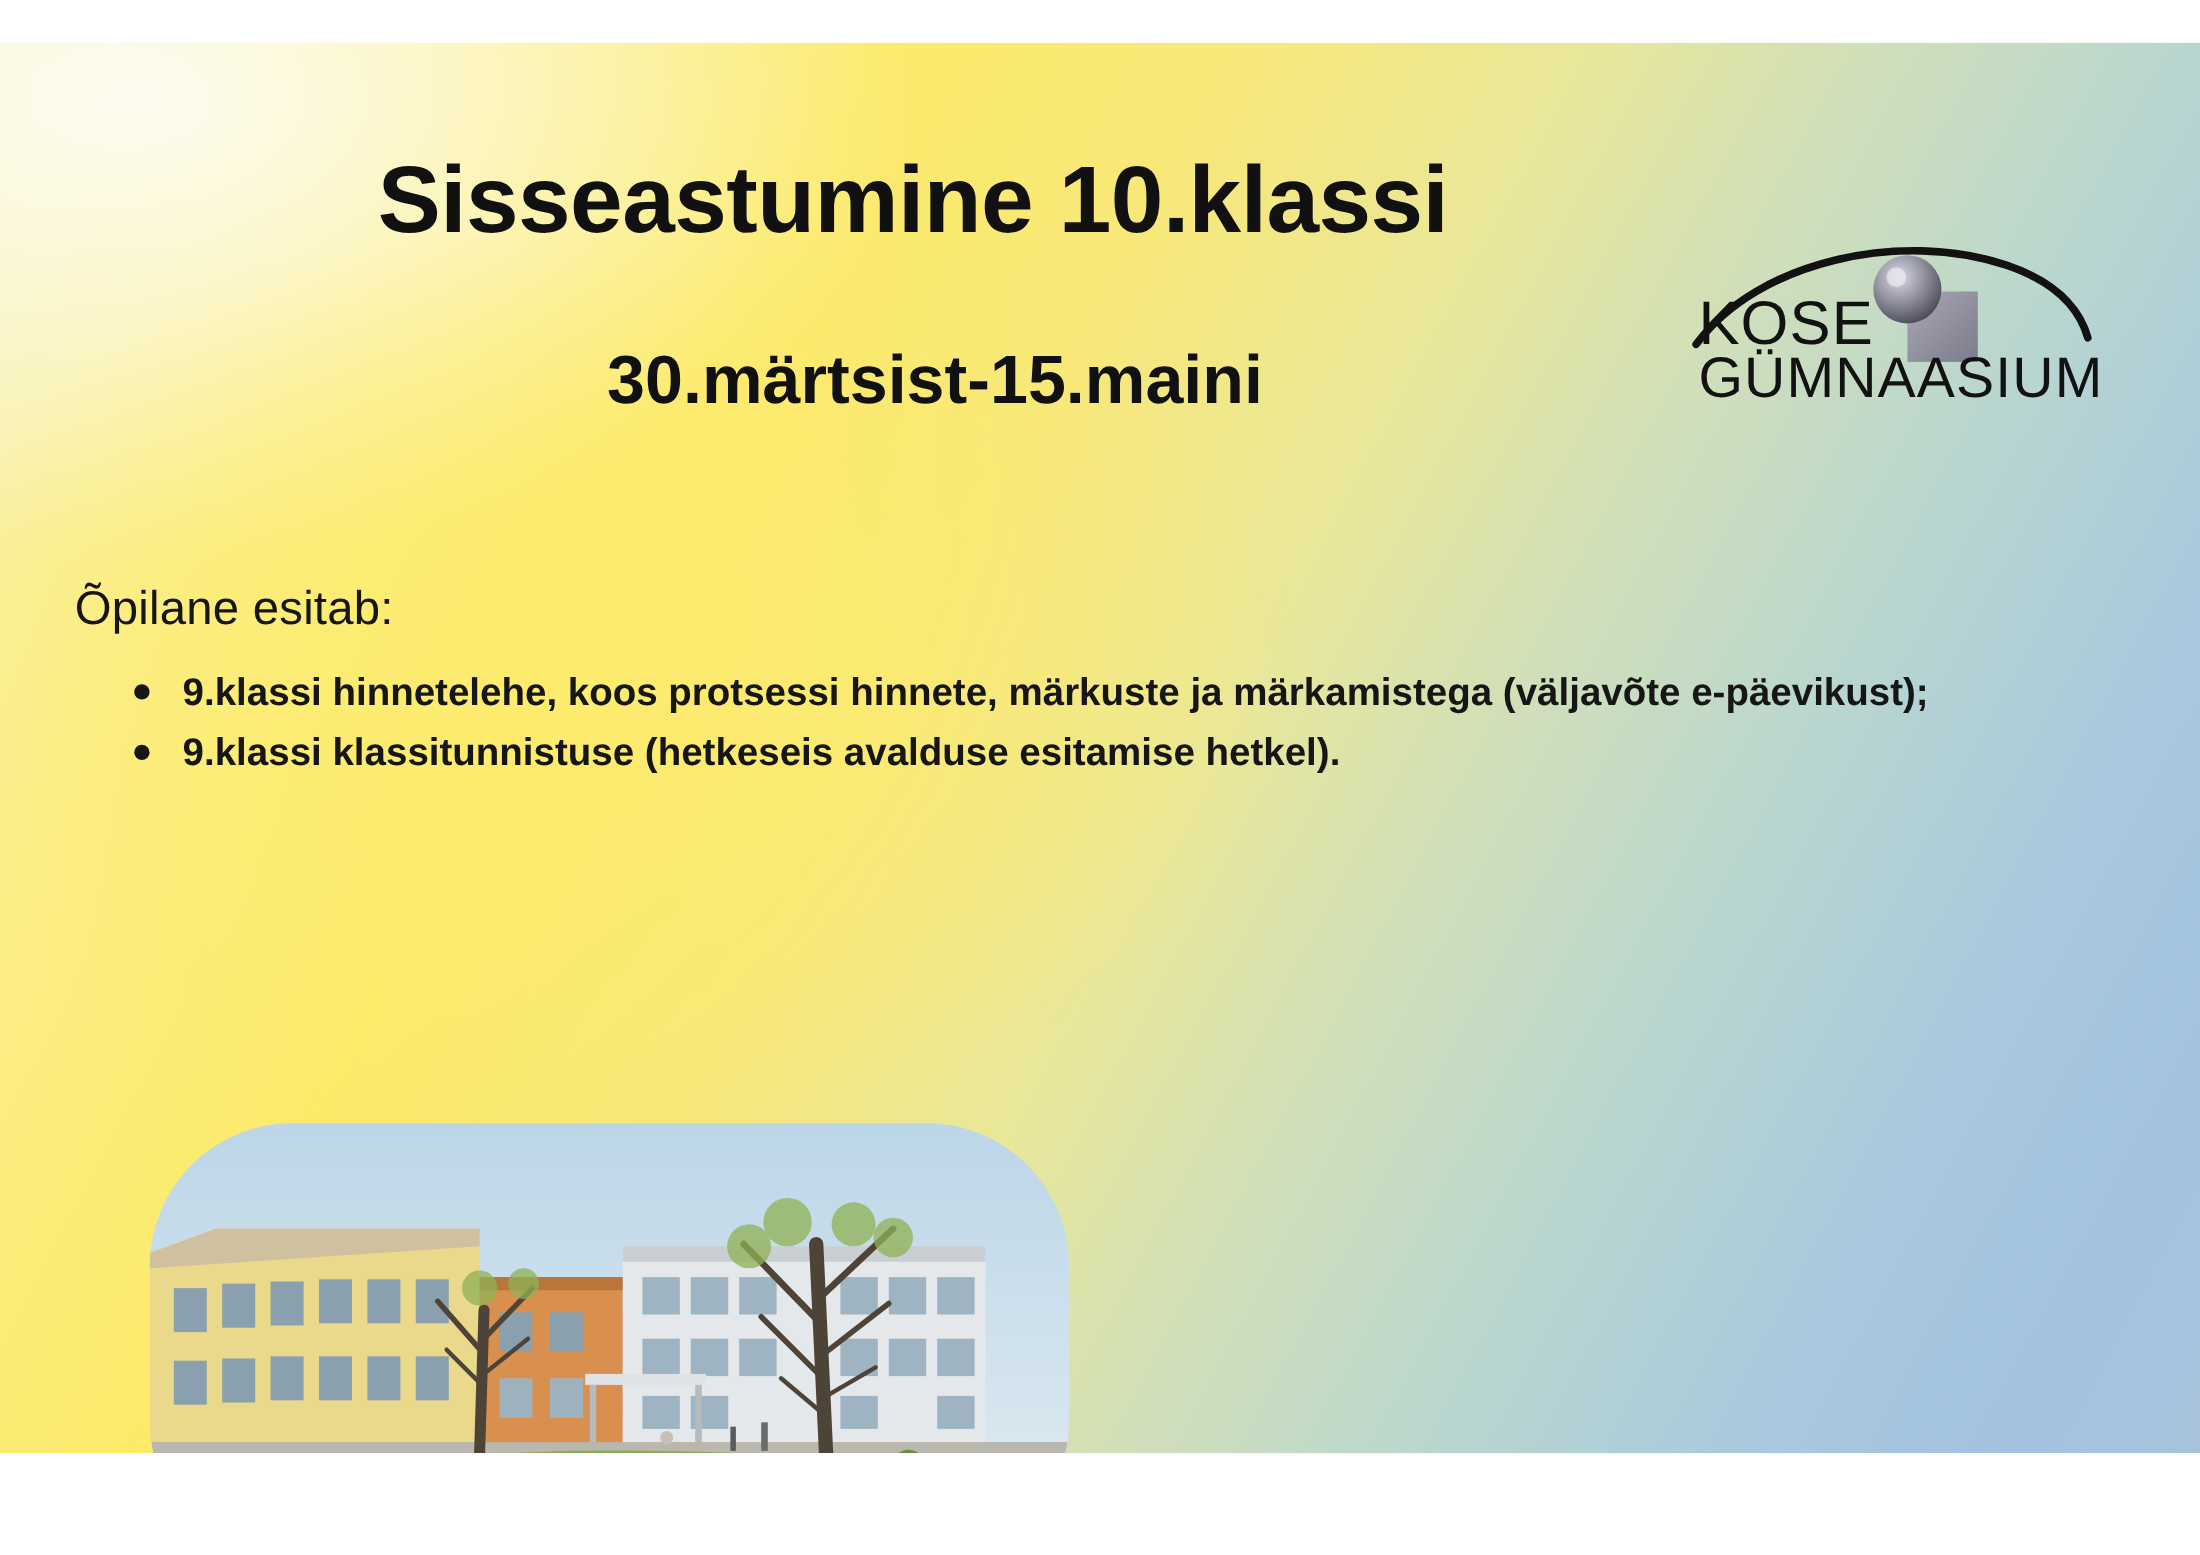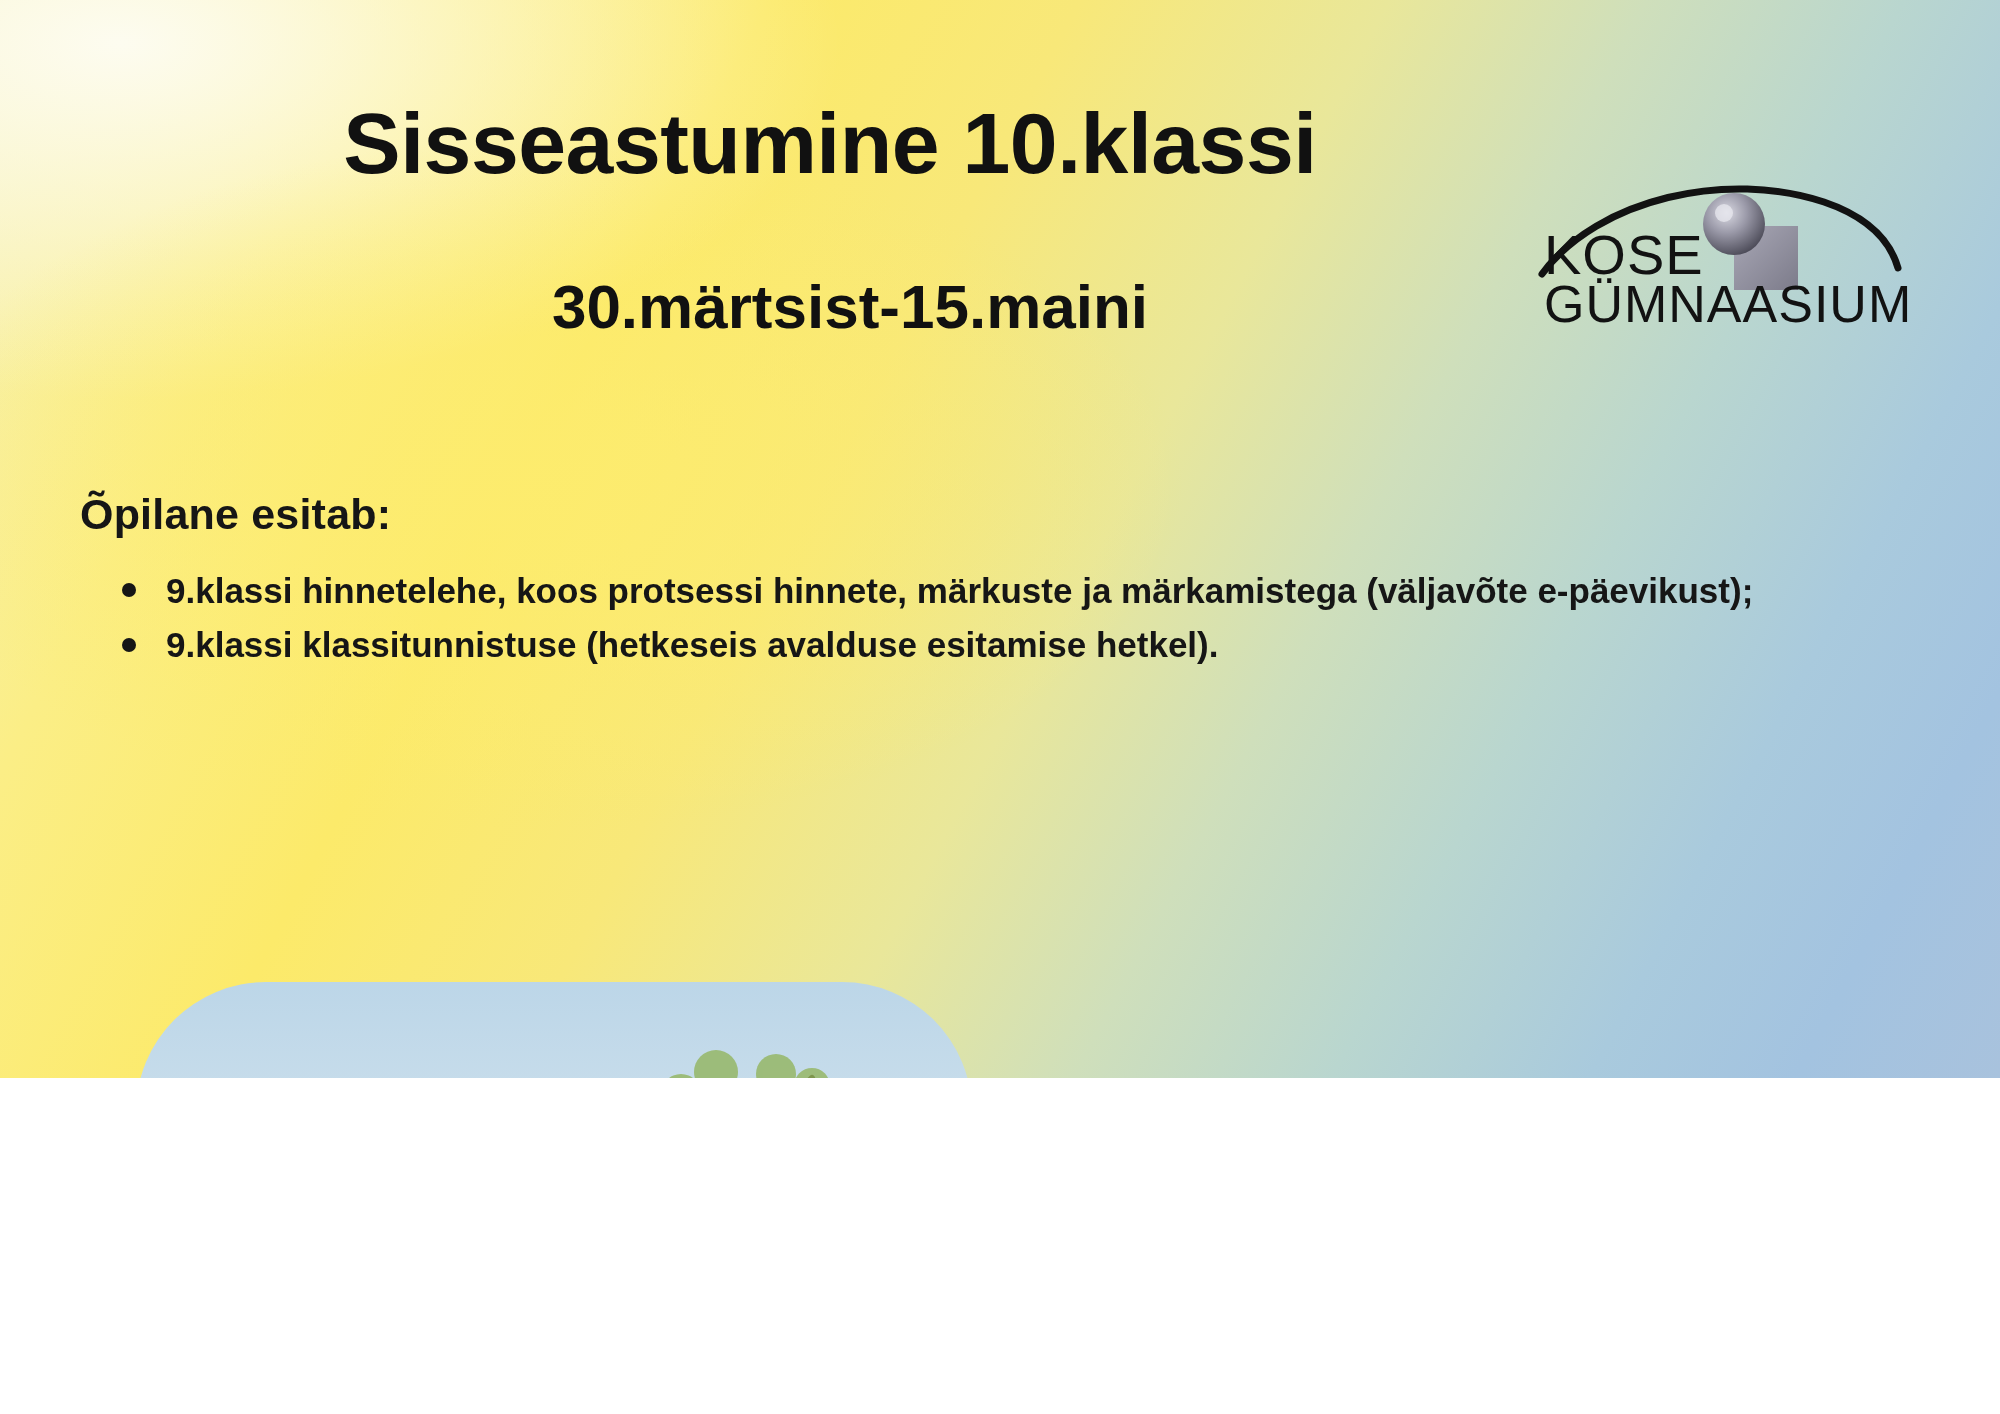--- a/index.html
+++ b/index.html
@@ -8,35 +8,36 @@
   }
   body {
     width: 2000px;
     height: 1414px;
     overflow: hidden;
     font-family: "Liberation Sans", sans-serif;
   }
   #poster {
     position: relative;
     width: 2000px;
-    height: 1078px;
+    height: 1282px;
     background:
       radial-gradient(ellipse 60% 55% at 6% 4%, #fdfcf0 0%, rgba(253,252,240,0) 60%),
       linear-gradient(118deg,
         #f6f1b9 0%,
         #fbee86 16%,
         #fcea6a 30%,
         #f8e879 42%,
         #e9e79a 54%,
         #cfdfbb 64%,
         #b9d6cf 74%,
         #a9cadd 84%,
         #a3c3e0 92%,
         #a8c2dd 100%);
     overflow: hidden;
+    margin-top: 39px;
   }
   
   #poster::before {
     content: "";
     position: absolute;
     left: -8%;
     top: 10%;
     width: 70%;
     height: 70%;
     background: radial-gradient(ellipse at center, rgba(253,236,110,0.85) 0%, rgba(253,236,110,0.0) 65%);
@@ -76,24 +77,24 @@
     top: 182px;
     width: 440px;
     height: 190px;
     z-index: 4;
   }
   .logo svg { display: block; }
 
   
   .lead {
     position: absolute;
-    left: 80px;
+    left: 68px;
     top: 490px;
     font-size: 43px;
-    font-weight: bold;
+    font-weight: normal;
     color: #161616;
     letter-spacing: 0.2px;
   }
   .bullets {
     position: absolute;
     left: 108px;
     top: 568px;
     width: 1840px;
     margin: 0;
     padding: 0;

